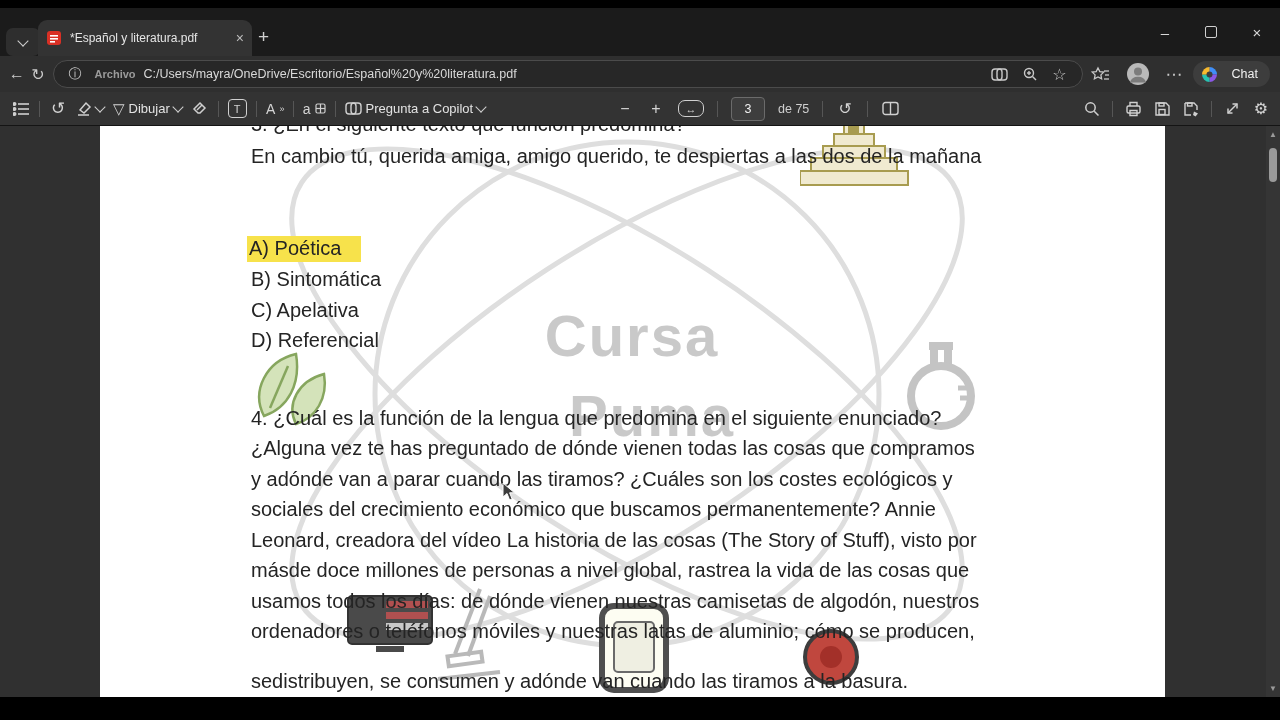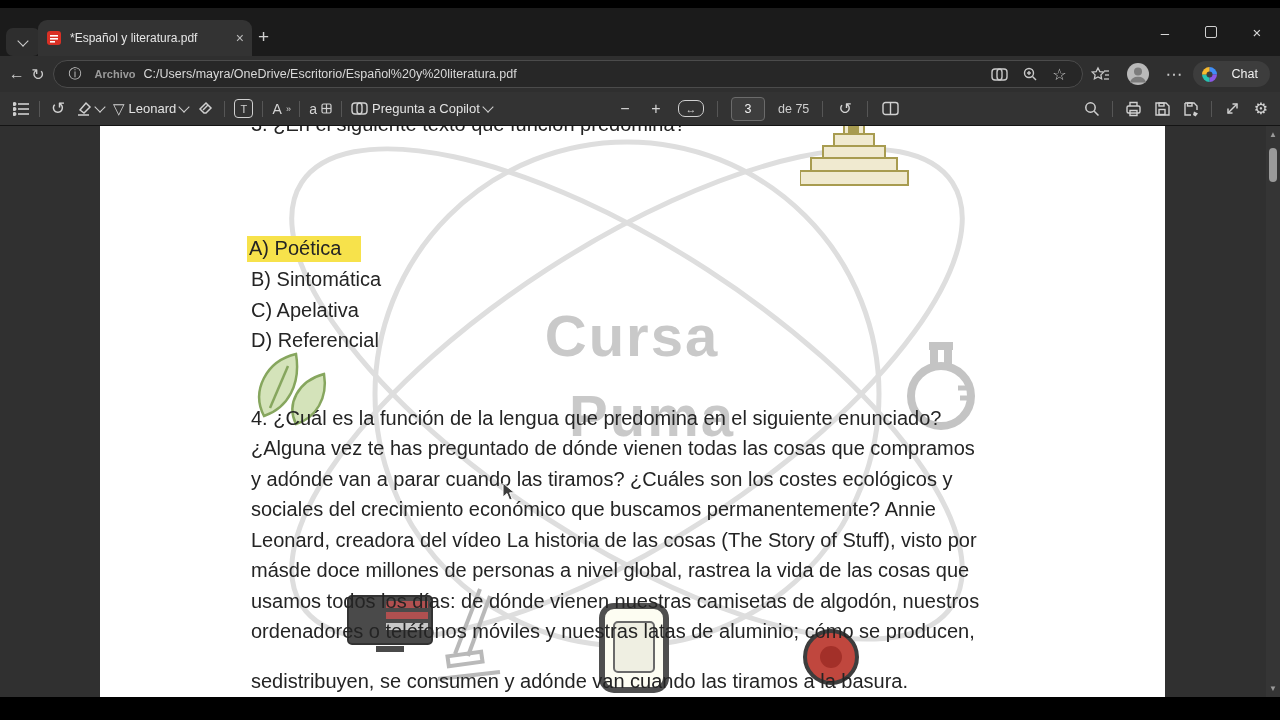--- a/index.html
+++ b/index.html
@@ -180,21 +180,21 @@
         <svg width="16" height="16" viewBox="0 0 16 16">
             <g fill="none" stroke="#d0d0d0" stroke-width="1.5">
           <path d="M4 9 L10 2 L14 6 L8 12 Z"></path>
               <line x1="2" y1="14" x2="13" y2="14"></line>
             </g>
           </svg>
         <span class="chev"></span>
       </span>
       <span class="tbtn">
         <span style="font-size:15px;">▽</span>
-        <span class="tlabel">Leonard</span>
+        <span class="tlabel">Dibujar</span>
         <span class="chev"></span>
       </span>
       <span class="tbtn">
         <svg width="16" height="15" viewBox="0 0 16 15">
             <g fill="none" stroke="#d0d0d0" stroke-width="1.5">
           <path d="M6 12 L2 8 L8 2 L13 7 L8 12 Z"></path>
               <line x1="5" y1="9" x2="10" y2="4"></line>
             </g>
           </svg>
       </span>
@@ -364,20 +364,21 @@
         <rect x="4" y="4" width="64" height="84" rx="12" fill="#fdfdf2" stroke="#4f4f4f" stroke-width="6"></rect>
         <rect x="16" y="20" width="40" height="50" rx="4" fill="#efefe2" stroke="#6a6a6a" stroke-width="2"></rect>
       </svg>
 
       <svg class="wm" style="left:698px;top:498px;" width="66" height="66" viewBox="0 0 66 66">
         <circle cx="33" cy="33" r="26" fill="#c0473e" stroke="#3d3d3d" stroke-width="4"></circle>
         <circle cx="33" cy="33" r="11" fill="#a33029"></circle>
       </svg>
 
       <div class="tl" style="top:-13px;">3. ¿En el siguiente texto qué función predomina?</div>
+      <div class="tl" style="top:19px;">En cambio tú, querida amiga, amigo querido, te despiertas a las dos de la mañana</div>
 
       <div class="tl" style="top:111px;left:147px;"><span class="hl">A) Poética</span></div>
       <div class="tl" style="top:142px;">B) Sintomática</div>
       <div class="tl" style="top:173px;">C) Apelativa</div>
       <div class="tl" style="top:203px;">D) Referencial</div>
 
       <div class="tl" style="top:281px;">4. ¿Cuál es la función de la lengua que predomina en el siguiente enunciado?</div>
       <div class="tl" style="top:311px;">¿Alguna vez te has preguntado de dónde vienen todas las cosas que compramos</div>
       <div class="tl" style="top:342px;">y adónde van a parar cuando las tiramos? ¿Cuáles son los costes ecológicos y</div>
       <div class="tl" style="top:403px;">Leonard, creadora del vídeo La historia de las cosas (The Story of Stuff), visto por</div>

